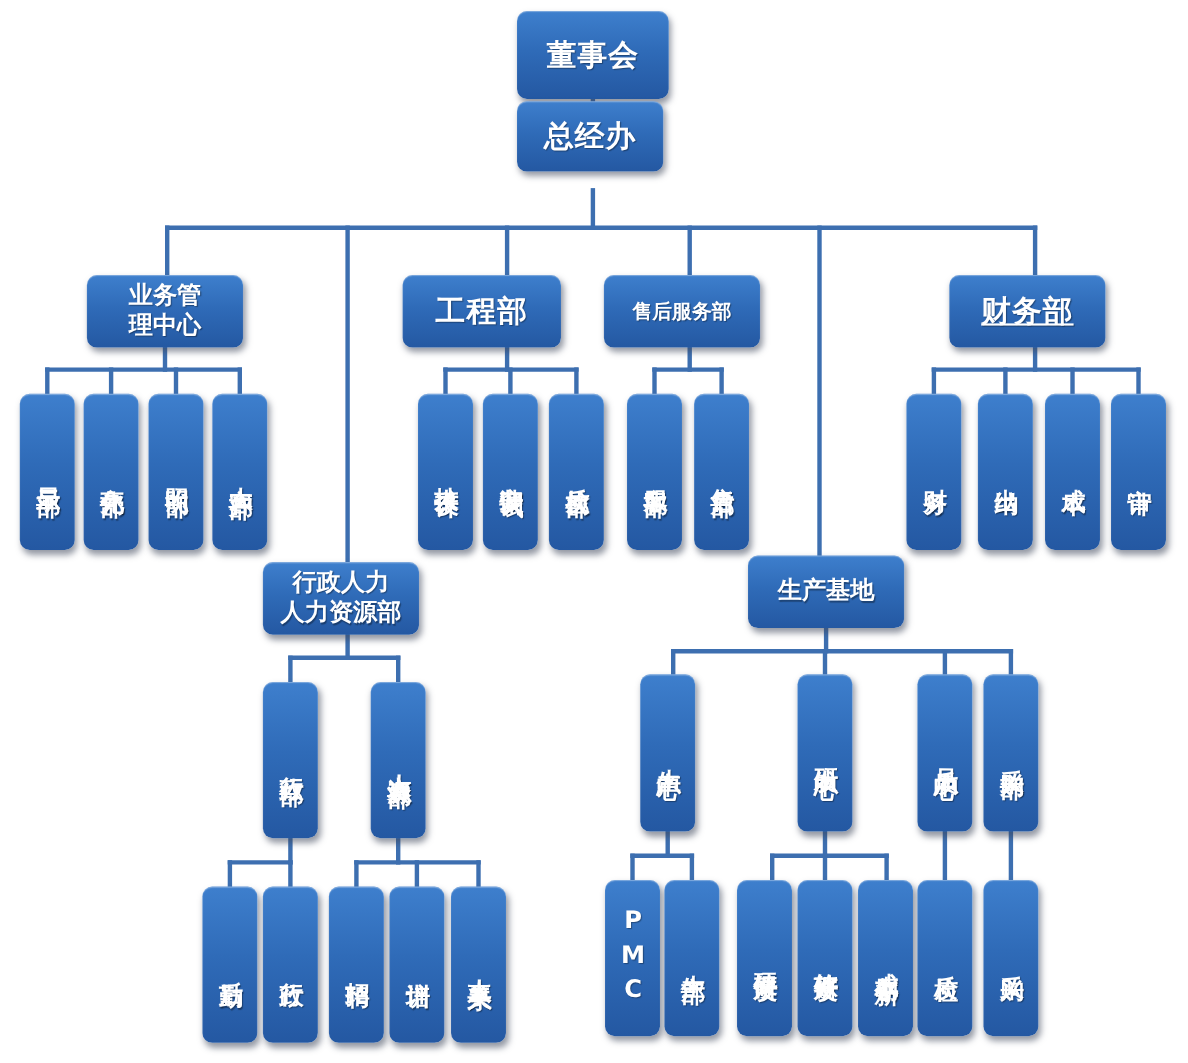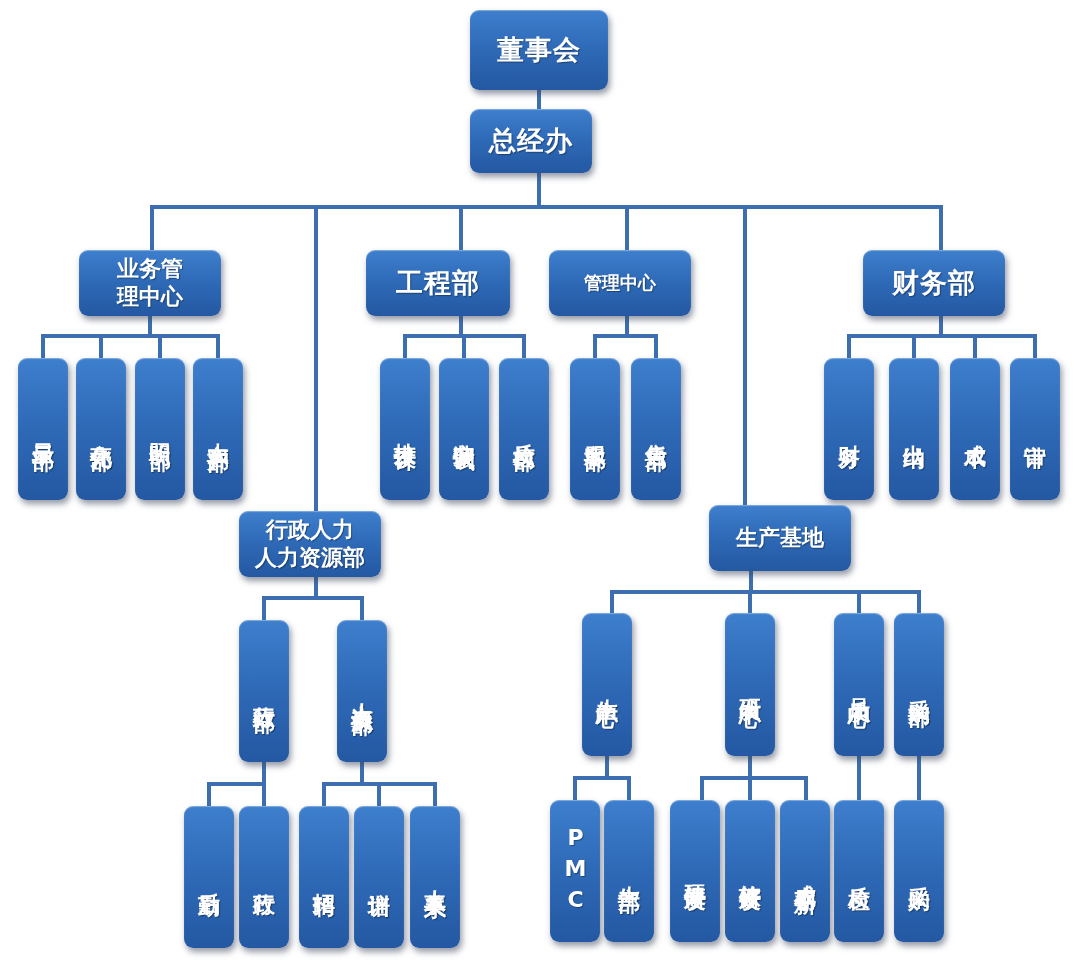--- a/index.html
+++ b/index.html
@@ -81,59 +81,59 @@
     <line x1="750" y1="756" x2="750" y2="778" stroke="#3d6fb0" stroke-width="4" stroke-linecap="square"></line>
     <line x1="702" y1="778" x2="806" y2="778" stroke="#3d6fb0" stroke-width="4" stroke-linecap="square"></line>
     <line x1="702" y1="778" x2="702" y2="800" stroke="#3d6fb0" stroke-width="4" stroke-linecap="square"></line>
     <line x1="750" y1="778" x2="750" y2="800" stroke="#3d6fb0" stroke-width="4" stroke-linecap="square"></line>
     <line x1="806" y1="778" x2="806" y2="800" stroke="#3d6fb0" stroke-width="4" stroke-linecap="square"></line>
     <line x1="859" y1="756" x2="859" y2="800" stroke="#3d6fb0" stroke-width="4" stroke-linecap="square"></line>
     <line x1="919" y1="756" x2="919" y2="800" stroke="#3d6fb0" stroke-width="4" stroke-linecap="square"></line>
   </svg>
 
 <div class="node h" style="left:470px;top:10px;width:138px;height:80px;">董事会</div>
-<div class="node h" style="left:470px;top:109px;width:122px;height:64px;">总经办</div>
+<div class="node h" style="left:470px;top:92px;width:133px;height:64px;">总经办</div>
 
 <div class="node h-md" style="left:79px;top:250px;width:142px;height:66px;flex-direction:column;align-items:center;">
   <span>业务管</span>
   <span>理中心</span>
 </div>
 <div class="node v" style="left:18px;top:358px;width:50px;height:142px;">显示部</div>
 <div class="node v" style="left:76px;top:358px;width:50px;height:142px;">亮化部</div>
 <div class="node v" style="left:135px;top:358px;width:50px;height:142px;">照明部</div>
 <div class="node v" style="left:193px;top:358px;width:50px;height:142px;">大客户部</div>
 
 <div class="node h" style="left:366px;top:250px;width:144px;height:66px;">工程部</div>
 <div class="node v" style="left:380px;top:358px;width:50px;height:142px;">技术设计</div>
 <div class="node v" style="left:439px;top:358px;width:50px;height:142px;">安装调试</div>
 <div class="node v" style="left:499px;top:358px;width:50px;height:142px;">质检部</div>
 
-<div class="node h-sm" style="left:549px;top:250px;width:142px;height:66px;">管理中心</div>
+<div class="node h-sm" style="left:549px;top:250px;width:142px;height:66px;">售后服务部</div>
 <div class="node v" style="left:570px;top:358px;width:50px;height:142px;">客服部</div>
 <div class="node v" style="left:631px;top:358px;width:50px;height:142px;">售后部</div>
 
-<div class="node h" style="left:863px;top:250px;width:142px;height:66px;">财务部</div>
+<div class="node h" style="left:863px;top:250px;width:142px;height:66px;text-decoration:underline;">财务部</div>
 <div class="node v" style="left:824px;top:358px;width:50px;height:142px;">财务</div>
 <div class="node v" style="left:889px;top:358px;width:50px;height:142px;">出纳</div>
 <div class="node v" style="left:950px;top:358px;width:50px;height:142px;">成本</div>
 <div class="node v" style="left:1010px;top:358px;width:50px;height:142px;">审计</div>
 
 <div class="node h-md" style="left:239px;top:511px;width:142px;height:66px;flex-direction:column;">
   <span>行政人力</span>
   <span>人力资源部</span>
 </div>
 <div class="node v" style="left:239px;top:620px;width:50px;height:142px;">行政部</div>
 <div class="node v" style="left:337px;top:620px;width:50px;height:142px;">人力资源部</div>
 <div class="node v" style="left:184px;top:806px;width:50px;height:142px;">后勤</div>
 <div class="node v" style="left:239px;top:806px;width:50px;height:142px;">行政</div>
 <div class="node v" style="left:299px;top:806px;width:50px;height:142px;">招聘</div>
 <div class="node v" style="left:354px;top:806px;width:50px;height:142px;">培训</div>
 <div class="node v" style="left:410px;top:806px;width:50px;height:142px;">人事关系</div>
 
-<div class="node h-md" style="left:680px;top:505px;width:142px;height:66px;margin-left:29px;">生产基地</div>
+<div class="node h-md" style="left:680px;top:505px;width:142px;height:66px;">生产基地</div>
 <div class="node v" style="left:582px;top:613px;width:50px;height:143px;">生产中心</div>
 <div class="node v" style="left:725px;top:613px;width:50px;height:143px;">研发中心</div>
 <div class="node v" style="left:834px;top:613px;width:50px;height:143px;">品质中心</div>
 <div class="node v" style="left:894px;top:613px;width:50px;height:143px;">采购部</div>
 <div class="node v" style="left:550px;top:800px;width:50px;height:142px;letter-spacing:6px;">PMC</div>
 <div class="node v" style="left:604px;top:800px;width:50px;height:142px;">生产部</div>
 <div class="node v" style="left:670px;top:800px;width:50px;height:142px;">硬件研发</div>
 <div class="node v" style="left:725px;top:800px;width:50px;height:142px;">软件研发</div>
 <div class="node v" style="left:780px;top:800px;width:50px;height:142px;">成本创新</div>
 <div class="node v" style="left:834px;top:800px;width:50px;height:142px;">质检</div>

